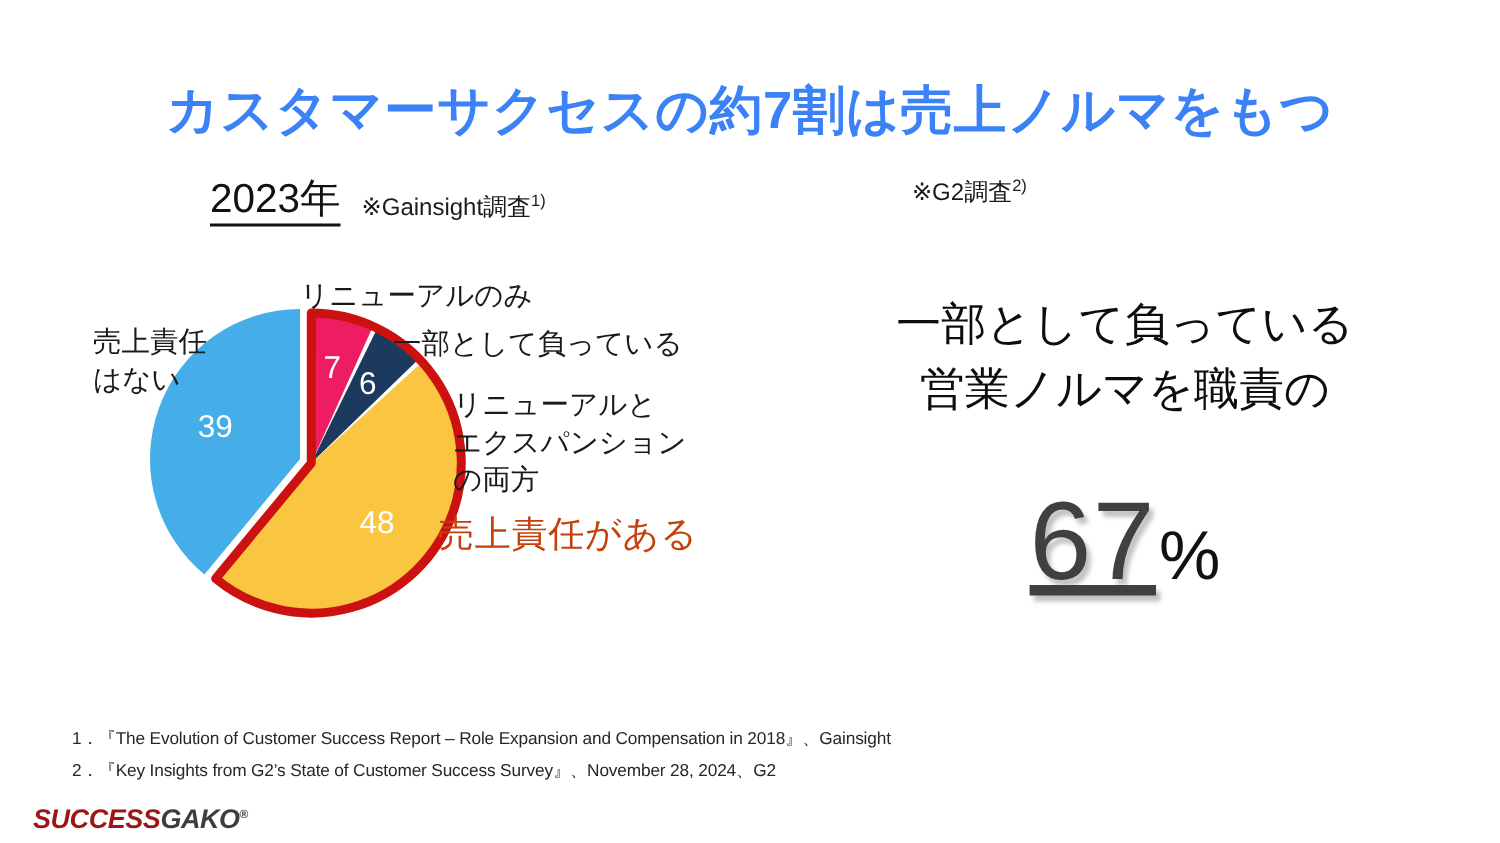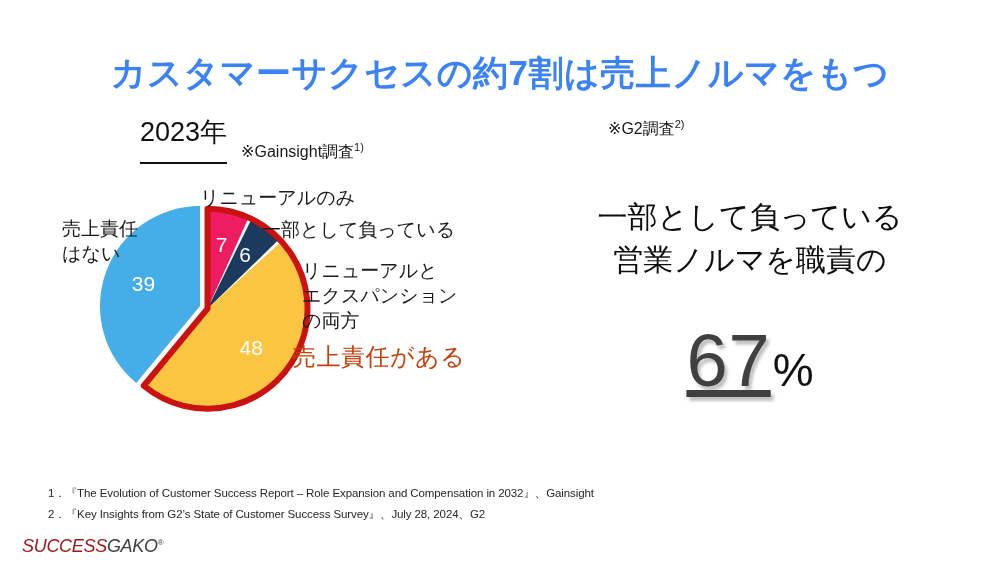--- a/index.html
+++ b/index.html
@@ -41,21 +41,21 @@
     gap: 14px;
   }
   #head-left  { left: 140px; top: 118px; }
   #head-right { left: 608px; top: 118px; }
 
   .col-head .year {
     font-size: 27px;
     font-weight: 400;
     color: #111;
     border-bottom: 2.5px solid #111;
-    padding-bottom: 14px;
+    padding-bottom: 1px;
     line-height: 1.1;
   }
   .col-head .source {
     font-size: 16px;
     color: #1a1a1a;
     padding-bottom: 3px;
     line-height: 1.1;
   }
   .col-head .source sup {
     font-size: 11px;
@@ -171,21 +171,21 @@
     letter-spacing: -0.1px;
     white-space: nowrap;
   }
 
   
   #logo {
     position: absolute;
     left: 22px;
     top: 536px;
     font-style: italic;
-    font-weight: 400;
+    font-weight: 700;
     font-size: 18px;
     letter-spacing: -0.3px;
     white-space: nowrap;
   }
   #logo .logo-success { color: #9c1616; }
   #logo .logo-gako    { color: #3d3d3d; }
   #logo .logo-reg     { color: #3d3d3d; font-size: 8px; vertical-align: super; font-style: normal; }
 </style>
 </head>
 <body>
@@ -246,19 +246,19 @@
 <div id="right-statement">
   <div>一部として負っている</div>
   <div>営業ノルマを職責の</div>
 </div>
 
 <div id="stat-right">
   <span class="bignum">67</span><span class="pct">%</span>
 </div>
 
 <div id="footnotes">
-  <div>1．『The Evolution of Customer Success Report – Role Expansion and Compensation in 2032』、Gainsight</div>
-  <div>2．『Key Insights from G2’s State of Customer Success Survey』、July 28, 2024、G2</div>
+  <div>1．『The Evolution of Customer Success Report – Role Expansion and Compensation in 2018』、Gainsight</div>
+  <div>2．『Key Insights from G2’s State of Customer Success Survey』、November 28, 2024、G2</div>
 </div>
 
 <div id="logo">
   <span class="logo-success">SUCCESS</span><span class="logo-gako">GAKO</span><span class="logo-reg">®</span>
 </div>
 
 </body></html>

